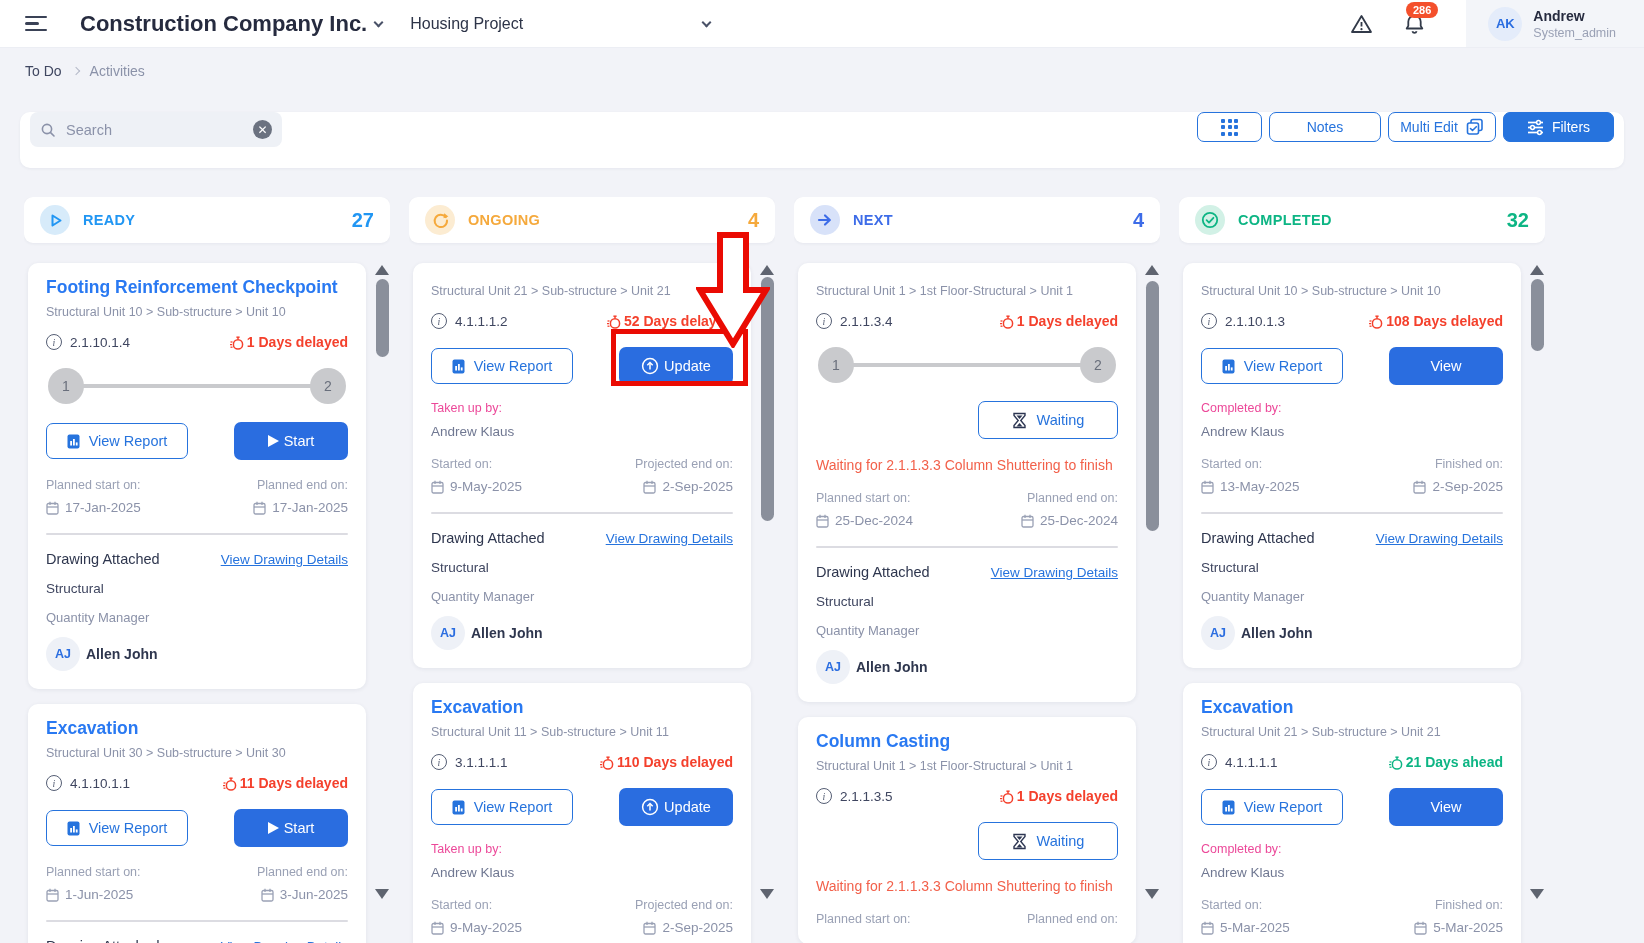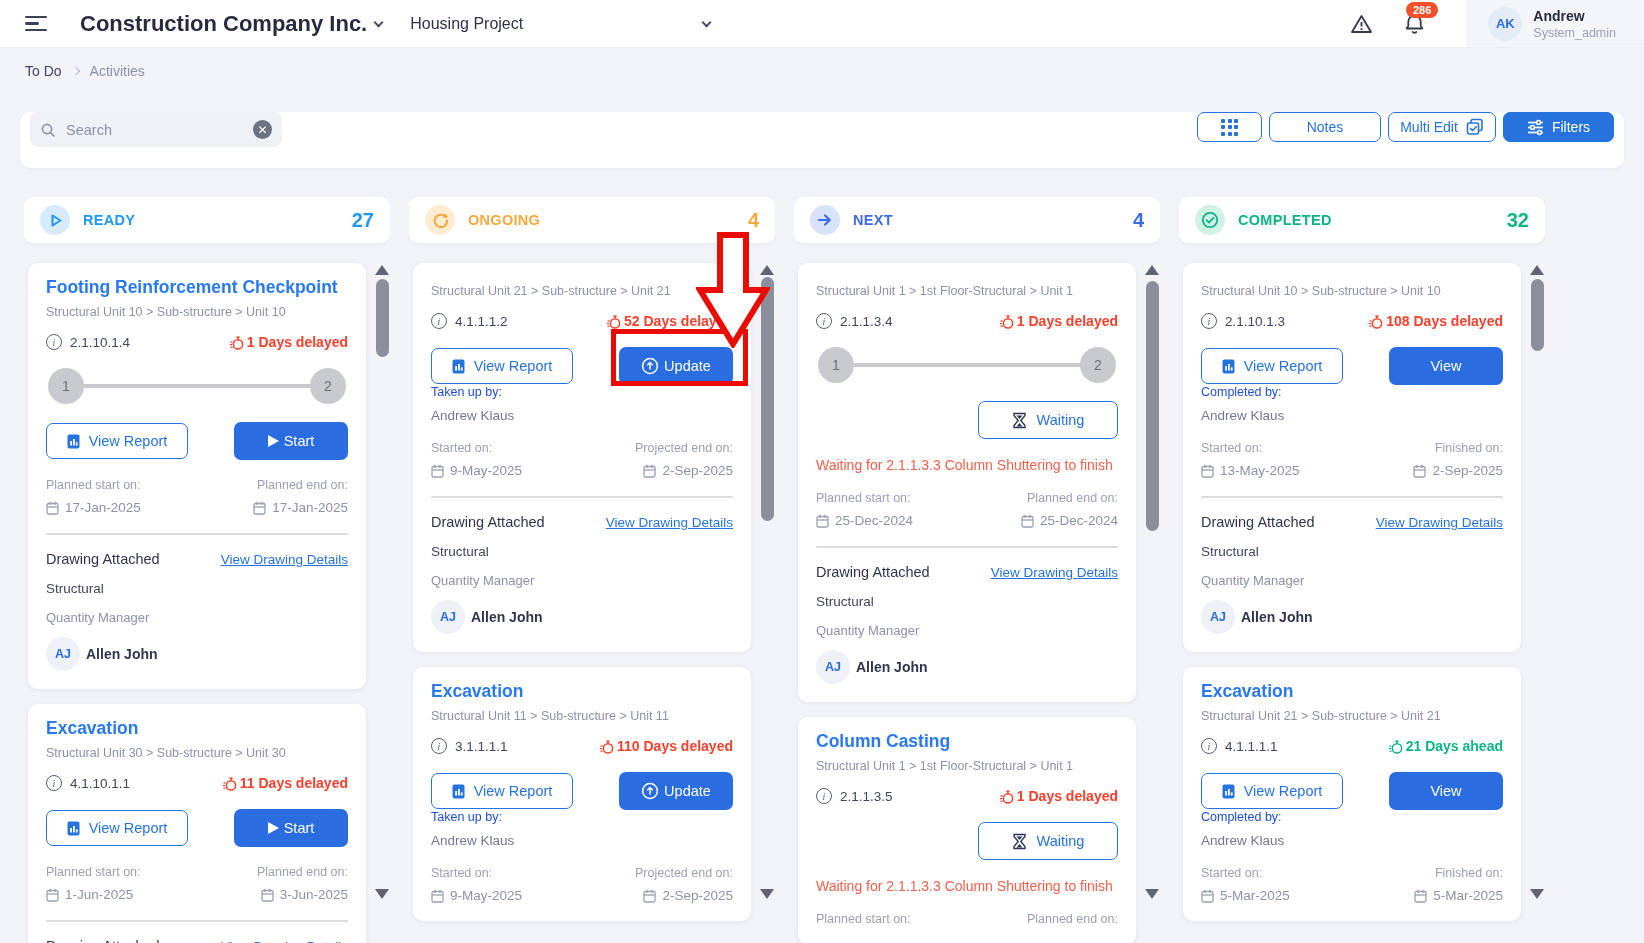--- a/index.html
+++ b/index.html
@@ -68,21 +68,21 @@
   .step-line { flex:1; height:4px; background:#c9cacd; margin:0 -2px; }
   .actions { display:flex; justify-content:space-between; align-items:center; margin-top:18px; }
   .actions.end { justify-content:flex-end; }
   .a-report { width:142px; height:36px; border:1.5px solid #2673dd; background:#fff; color:#2673dd; border-radius:7px; font-size:14.5px; display:flex; align-items:center; justify-content:center; gap:9px; cursor:pointer; }
   .a-primary { min-width:114px; height:38px; background:#2a6de0; color:#fff; border-radius:7px; font-size:14.5px; display:flex; align-items:center; justify-content:center; gap:5px; cursor:pointer; padding:0 18px; }
   .a-wait { width:140px; height:38px; border:1.5px solid #2673dd; background:#fff; color:#2673dd; border-radius:7px; font-size:14.5px; display:flex; align-items:center; justify-content:center; gap:10px; cursor:pointer; }
   .meta { display:flex; justify-content:space-between; margin-top:18px; font-size:12.5px; color:#9aa1b5; }
   .meta .r { text-align:right; }
   .meta-val { margin-top:8px; color:#8b92a9; font-size:13.5px; display:flex; gap:6px; align-items:center; }
   .meta .r .meta-val { justify-content:flex-end; }
-  .person-label { font-size:12.5px; color:#1d4ed8; }
+  .person-label { font-size:12.5px; color:#ec4899; margin-top:16px; }
   .person-name { font-size:13.5px; color:#707892; margin-top:9px; }
   .divider { height:2px; background:#dcdce2; border-radius:2px; margin:18px 0 16px; }
   .draw-row { display:flex; justify-content:space-between; align-items:center; }
   .draw-label { font-size:14.5px; font-weight:normal; color:#2e364e; }
   .link { font-size:13.5px; color:#2673dd; text-decoration:underline; cursor:pointer; }
   .discipline { font-size:13.5px; color:#3f4660; margin-top:14px; }
   .role { font-size:13px; color:#8b92a9; margin-top:14px; }
   .avatar-row { display:flex; align-items:center; gap:6px; margin-top:12px; }
   .avatar-sm { width:34px; height:34px; border-radius:50%; background:#eef1f7; color:#2a6de0; font-size:12.5px; font-weight:bold; display:flex; align-items:center; justify-content:center; flex-shrink:0; }
   .avatar-name { font-size:14px; font-weight:bold; color:#2e364e; }

